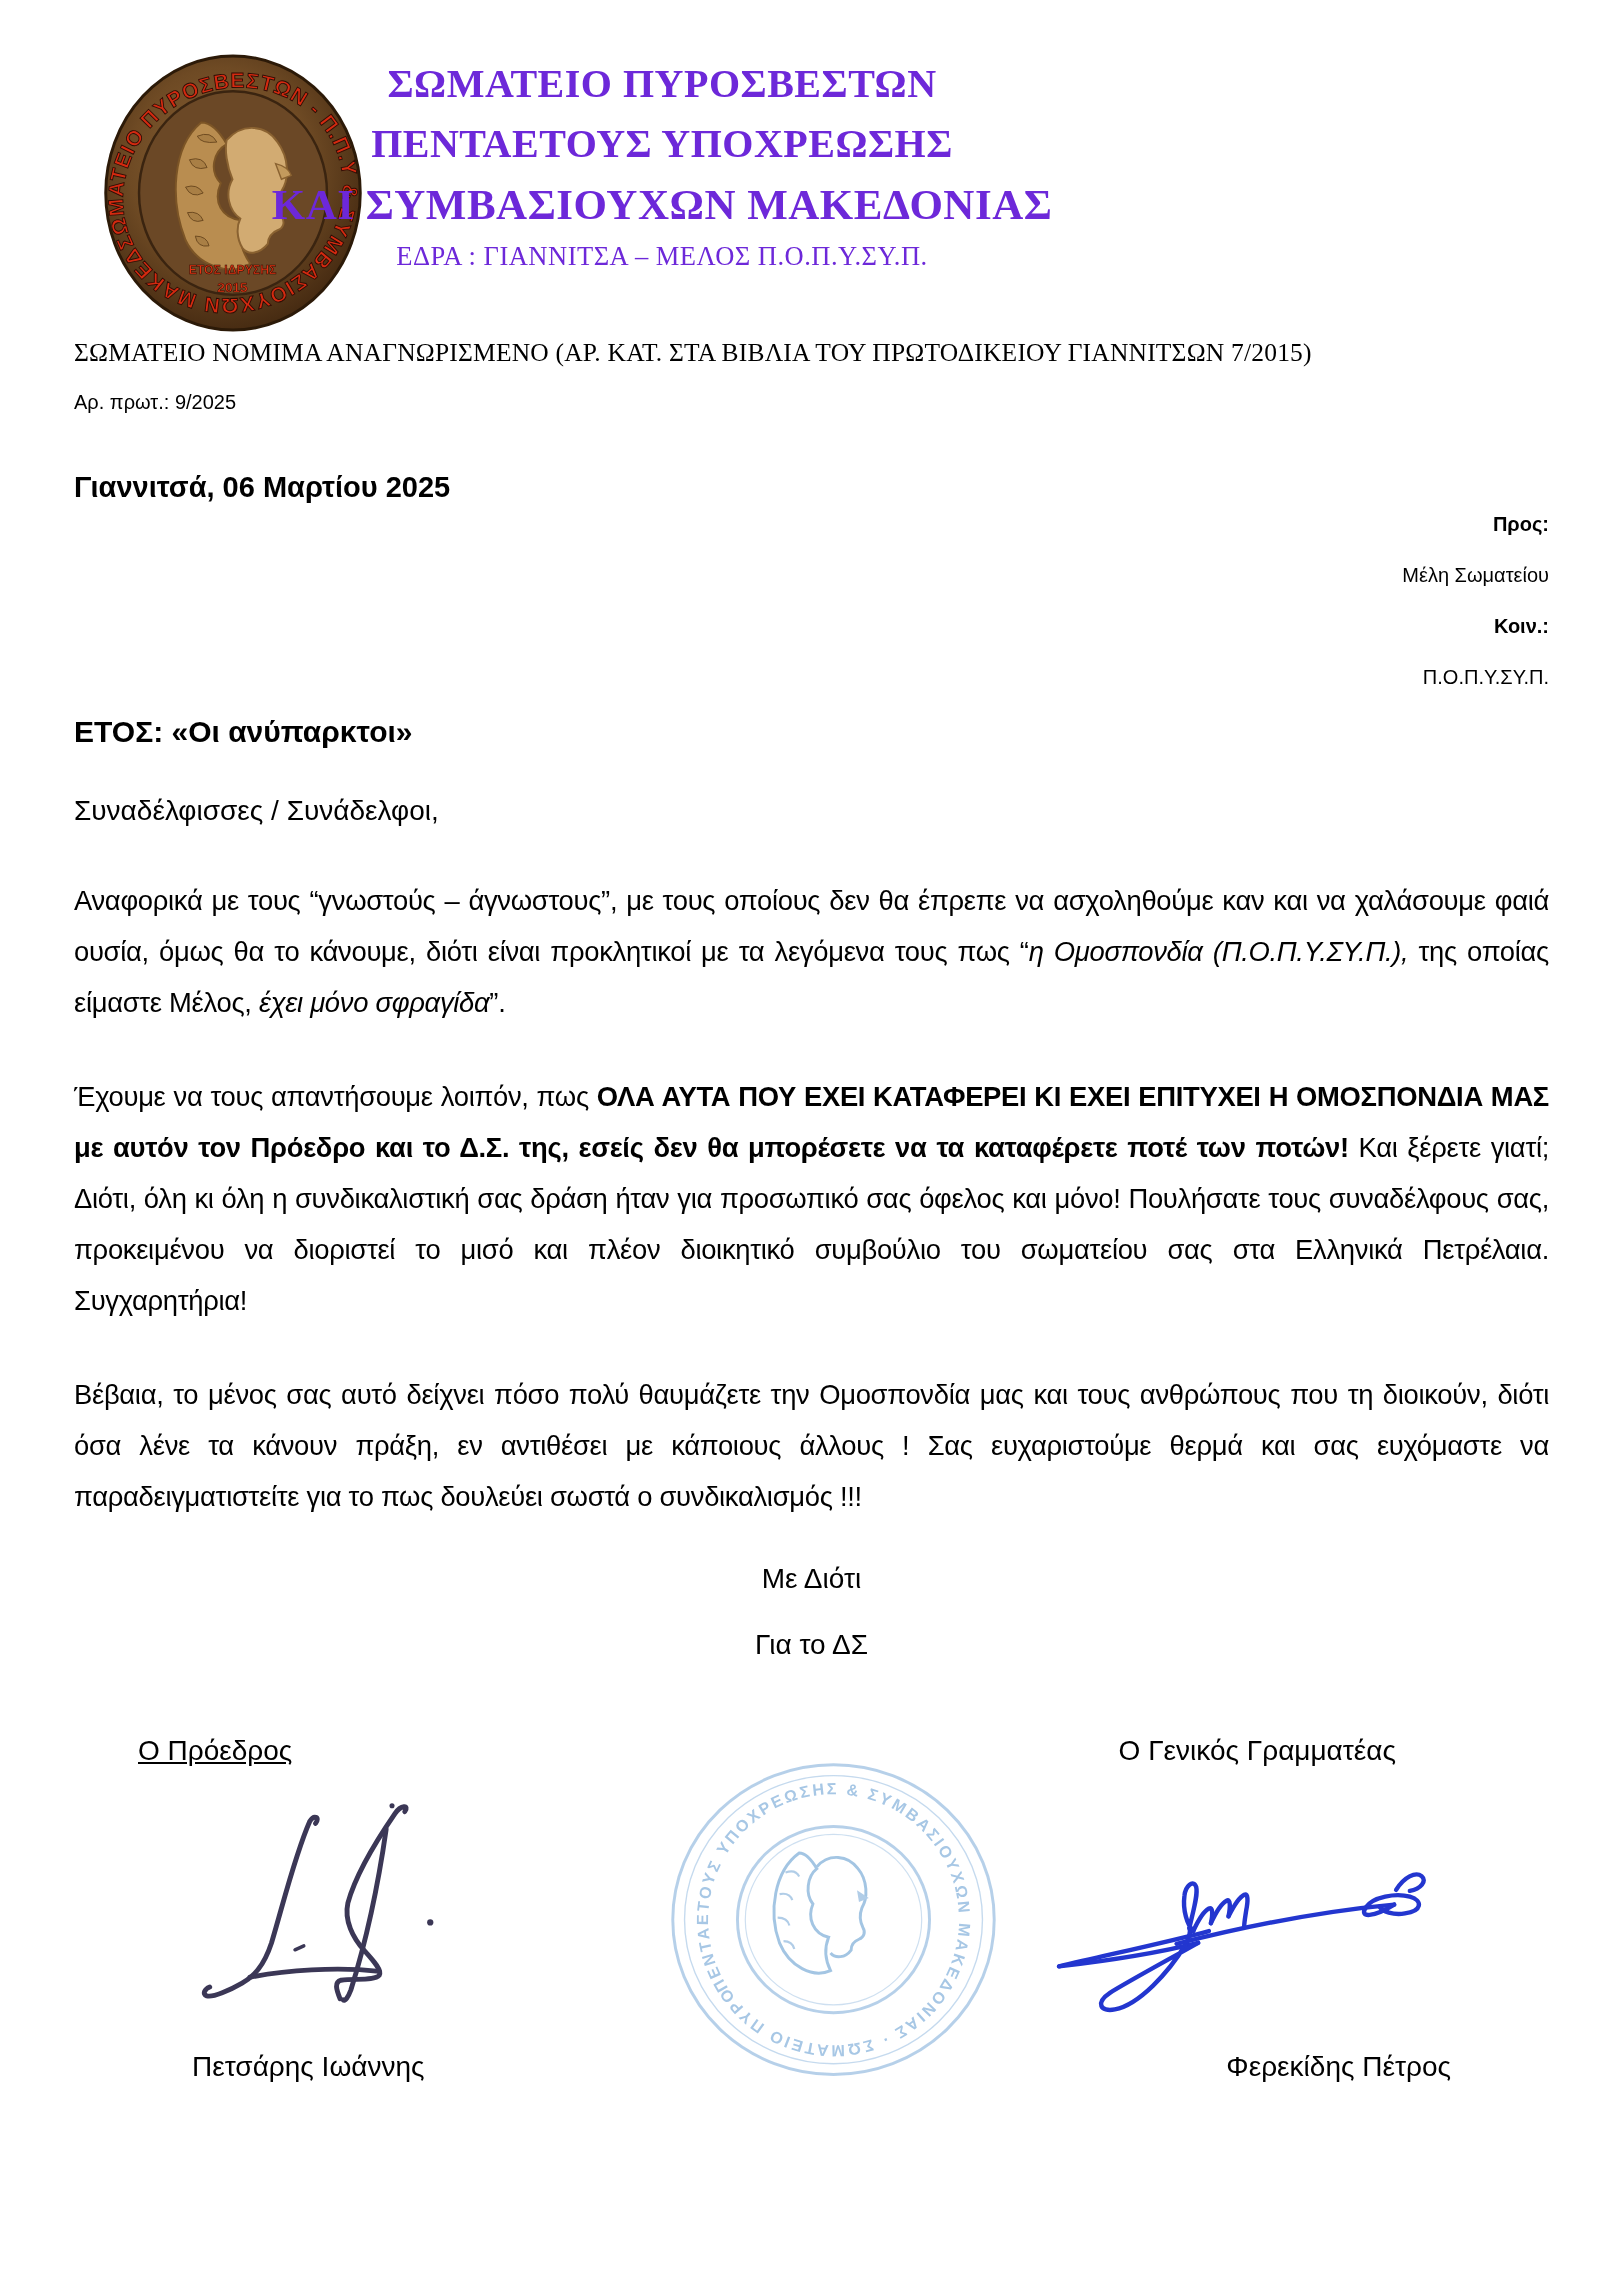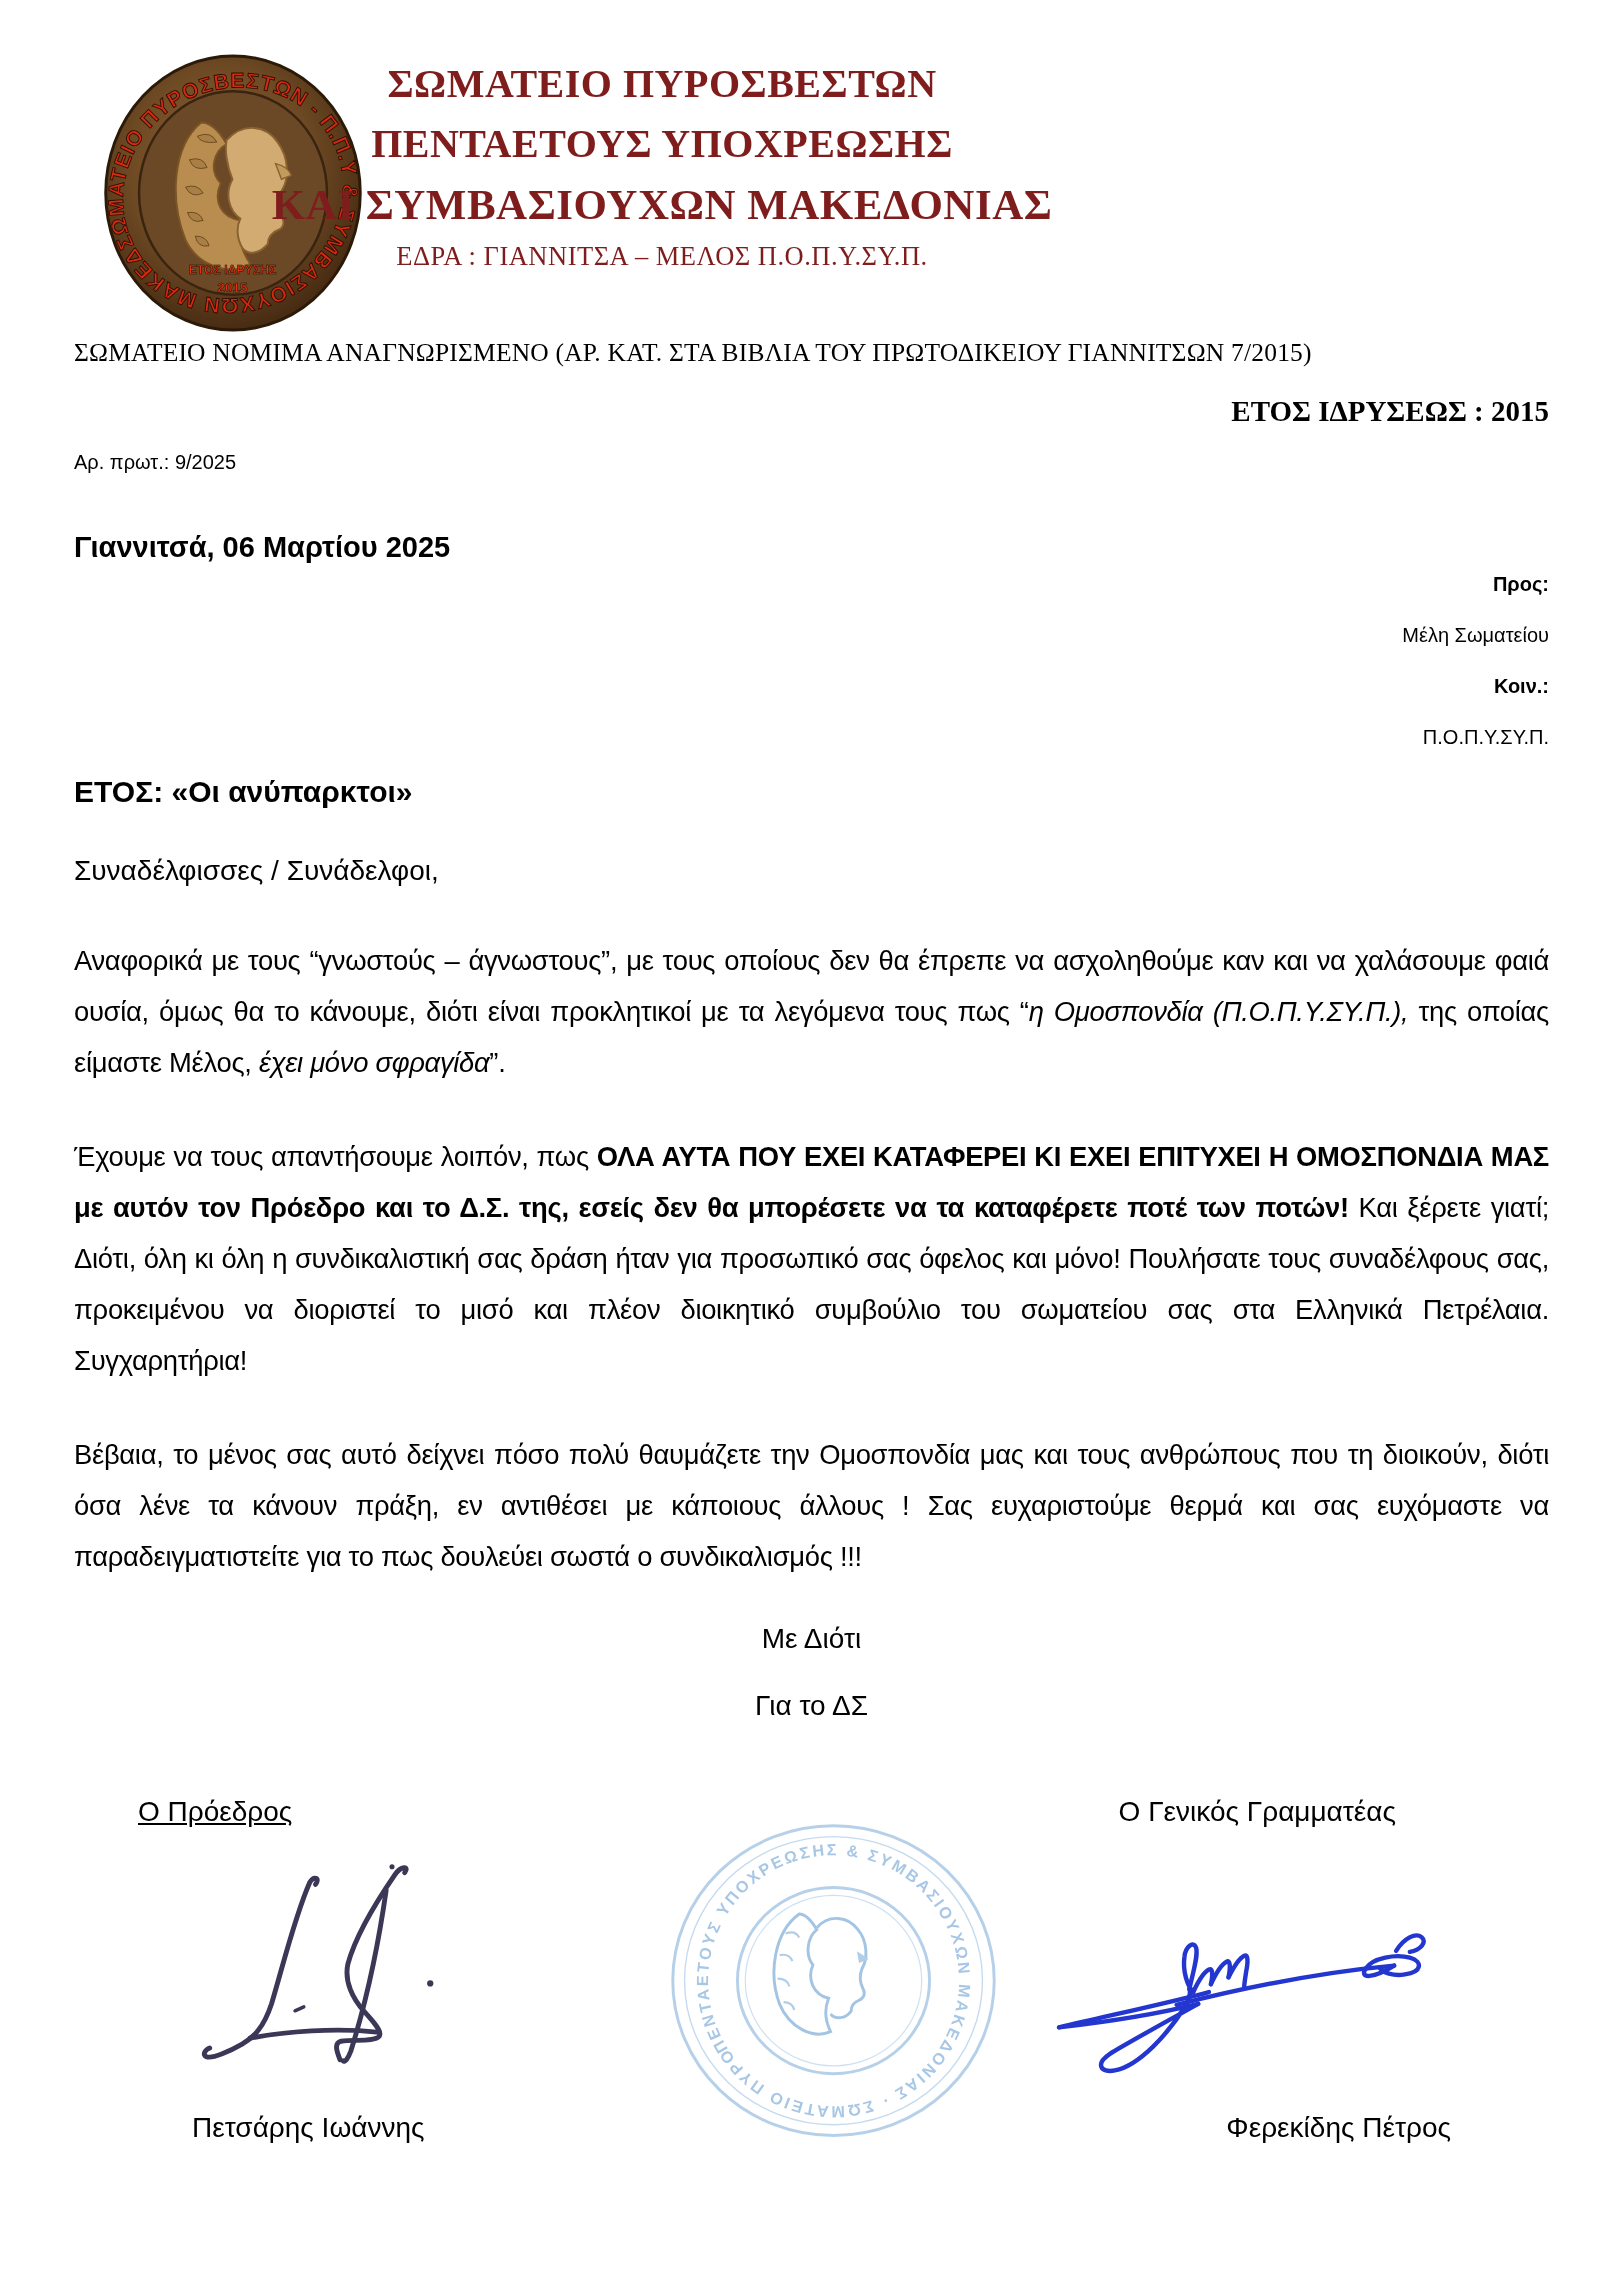--- a/index.html
+++ b/index.html
@@ -8,21 +8,21 @@
     font-family:"Liberation Sans", sans-serif;
     overflow:hidden;position:relative;
   }
   .page{padding:54px 71px 0 74px;position:relative;}
 
   
   .header{position:relative;min-height:267px;}
   .logo{position:absolute;left:29px;top:0;width:260px;height:279px;z-index:1;}
   .title-block{
     position:relative;z-index:2;width:1176px;margin:0;text-align:center;
-    font-family:"Liberation Serif", serif;font-weight:bold;color:#7f1d1d;
+    font-family:"Liberation Serif", serif;font-weight:bold;color:#6d28d9;
   }
   .title-l1,.title-l2{font-size:40px;line-height:60px;letter-spacing:0.5px;}
   .title-l3{font-size:43px;line-height:61px;letter-spacing:0.5px;}
   .seat-line{font-size:26.5px;line-height:43px;font-weight:normal;letter-spacing:0.5px;}
   .registration{
     font-family:"Liberation Serif", serif;font-size:25.5px;line-height:39px;
     margin-top:11.8px;letter-spacing:0.2px;
   }
   .founding{
     font-family:"Liberation Serif", serif;font-weight:bold;font-size:29px;
@@ -95,21 +95,20 @@
     <div class="title-block">
       <div class="title-l1">ΣΩΜΑΤΕΙΟ ΠΥΡΟΣΒΕΣΤΩΝ</div>
       <div class="title-l2">ΠΕΝΤΑΕΤΟΥΣ ΥΠΟΧΡΕΩΣΗΣ</div>
       <div class="title-l3">ΚΑΙ ΣΥΜΒΑΣΙΟΥΧΩΝ ΜΑΚΕΔΟΝΙΑΣ</div>
       <div class="seat-line">ΕΔΡΑ : ΓΙΑΝΝΙΤΣΑ – ΜΕΛΟΣ Π.Ο.Π.Υ.ΣΥ.Π.</div>
     </div>
   </div>
 
   <div class="registration">ΣΩΜΑΤΕΙΟ ΝΟΜΙΜΑ ΑΝΑΓΝΩΡΙΣΜΕΝΟ (ΑΡ. ΚΑΤ. ΣΤΑ ΒΙΒΛΙΑ ΤΟΥ ΠΡΩΤΟΔΙΚΕΙΟΥ ΓΙΑΝΝΙΤΣΩΝ 7/2015)</div>
 
-  <div class="founding">ΕΤΟΣ ΙΔΡΥΣΕΩΣ : 2015</div>
 
   <div class="protocol">Αρ. πρωτ.: 9/2025</div>
 
   <div class="date-line">Γιαννιτσά, 06 Μαρτίου 2025</div>
 
   <div class="addr-block">
     <div class="b">Προς:</div>
     <div>Μέλη Σωματείου</div>
     <div class="b">Κοιν.:</div>
     <div>Π.Ο.Π.Υ.ΣΥ.Π.</div>

